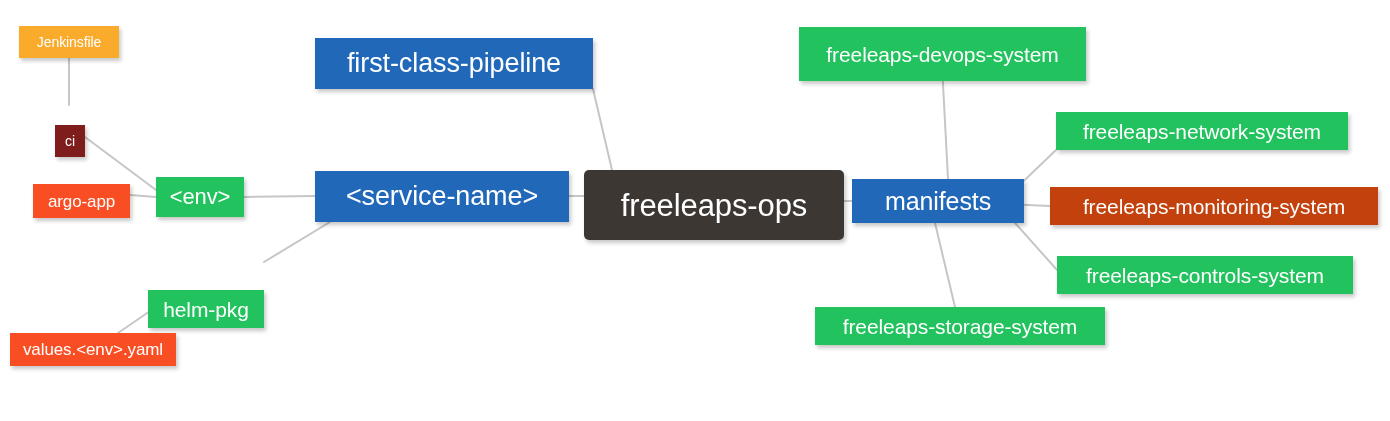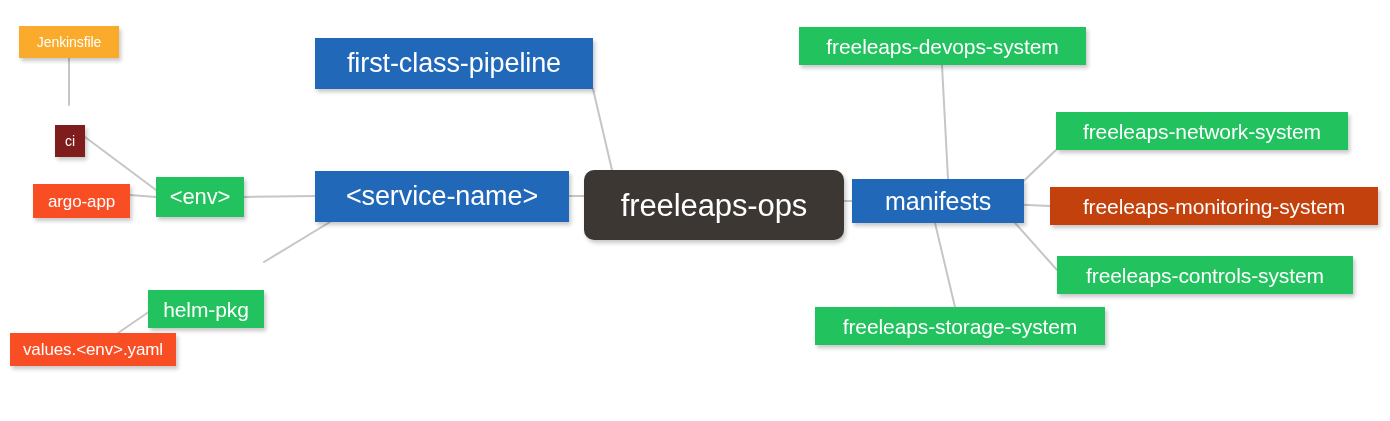--- a/index.html
+++ b/index.html
@@ -34,21 +34,21 @@
     align-items: center;
     justify-content: center;
     color: #ffffff;
     white-space: nowrap;
     border-radius: 0;
     box-shadow: 2px 3px 4px rgba(0,0,0,0.22);
     line-height: 1;
     letter-spacing: -0.1px;
   }
   .node.root {
-    border-radius: 10px;
+    border-radius: 5px;
   }
 </style>
 </head>
 <body>
 
 <div id="mindmap">
   <svg id="edges" viewBox="0 0 1390 421">
       <path d="M 584 196 L 569 196" stroke="#c6c6c6" stroke-width="2" fill="none" stroke-linecap="round"></path>
       <path d="M 612 170 L 593 89" stroke="#c6c6c6" stroke-width="2" fill="none" stroke-linecap="round"></path>
       <path d="M 844 201 L 852 201" stroke="#c6c6c6" stroke-width="2" fill="none" stroke-linecap="round"></path>
@@ -68,19 +68,19 @@
       <div class="node root" style="left: 584px; top: 170px; width: 260px; height: 70px; background: rgb(60, 55, 51); font-size: 31px;">freeleaps-ops</div>
       <div class="node" style="left: 315px; top: 171px; width: 254px; height: 51px; background: rgb(33, 104, 184); font-size: 27px;">&lt;service-name&gt;</div>
       <div class="node" style="left: 315px; top: 38px; width: 278px; height: 51px; background: rgb(33, 104, 184); font-size: 27px;">first-class-pipeline</div>
       <div class="node" style="left: 852px; top: 179px; width: 172px; height: 44px; background: rgb(33, 104, 184); font-size: 25px;">manifests</div>
       <div class="node" style="left: 156px; top: 177px; width: 88px; height: 40px; background: rgb(34, 195, 94); font-size: 22px;">&lt;env&gt;</div>
       <div class="node" style="left: 148px; top: 258px; width: 116px; height: 38px; background: rgb(34, 195, 94); font-size: 21px; margin-top: 32px;">helm-pkg</div>
       <div class="node" style="left: 55px; top: 105px; width: 30px; height: 32px; background: #7f1d1d; font-size: 14px; margin-top: 20px;">ci</div>
       <div class="node" style="left: 19px; top: 26px; width: 100px; height: 32px; background: rgb(250, 171, 44); font-size: 14px;">Jenkinsfile</div>
       <div class="node" style="left: 33px; top: 178px; width: 97px; height: 34px; background: rgb(249, 78, 35); font-size: 17px; margin-top: 6px;">argo-app</div>
       <div class="node" style="left: 10px; top: 333px; width: 166px; height: 33px; background: rgb(249, 78, 35); font-size: 17px;">values.&lt;env&gt;.yaml</div>
-      <div class="node" style="left: 799px; top: 27px; width: 287px; height: 38px; background: rgb(34, 195, 94); font-size: 21px;">freeleaps-devops-system</div>
+      <div class="node" style="left: 799px; top: 27px; width: 287px; height: 54px; background: rgb(34, 195, 94); font-size: 21px;">freeleaps-devops-system</div>
       <div class="node" style="left: 1056px; top: 112px; width: 292px; height: 38px; background: rgb(34, 195, 94); font-size: 21px;">freeleaps-network-system</div>
       <div class="node" style="left: 1050px; top: 187px; width: 328px; height: 38px; background: #c2410c; font-size: 21px;">freeleaps-monitoring-system</div>
       <div class="node" style="left: 1057px; top: 256px; width: 296px; height: 38px; background: rgb(34, 195, 94); font-size: 21px;">freeleaps-controls-system</div>
       <div class="node" style="left: 815px; top: 307px; width: 290px; height: 38px; background: rgb(34, 195, 94); font-size: 21px;">freeleaps-storage-system</div>
     </div>
 </div>
 
 </body></html>

